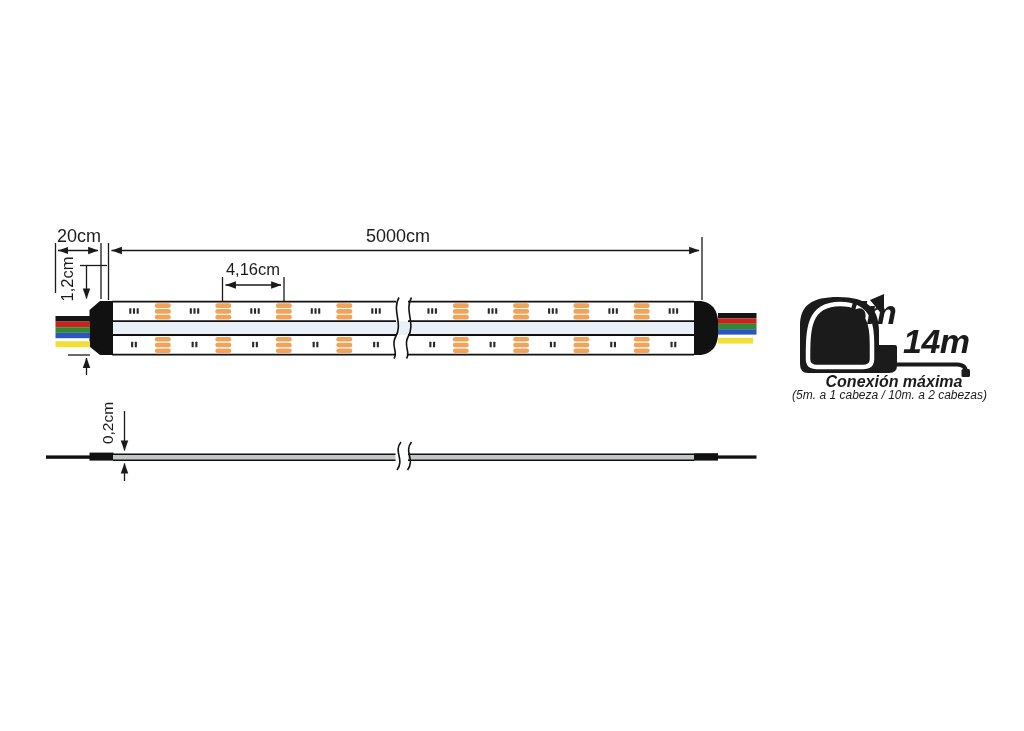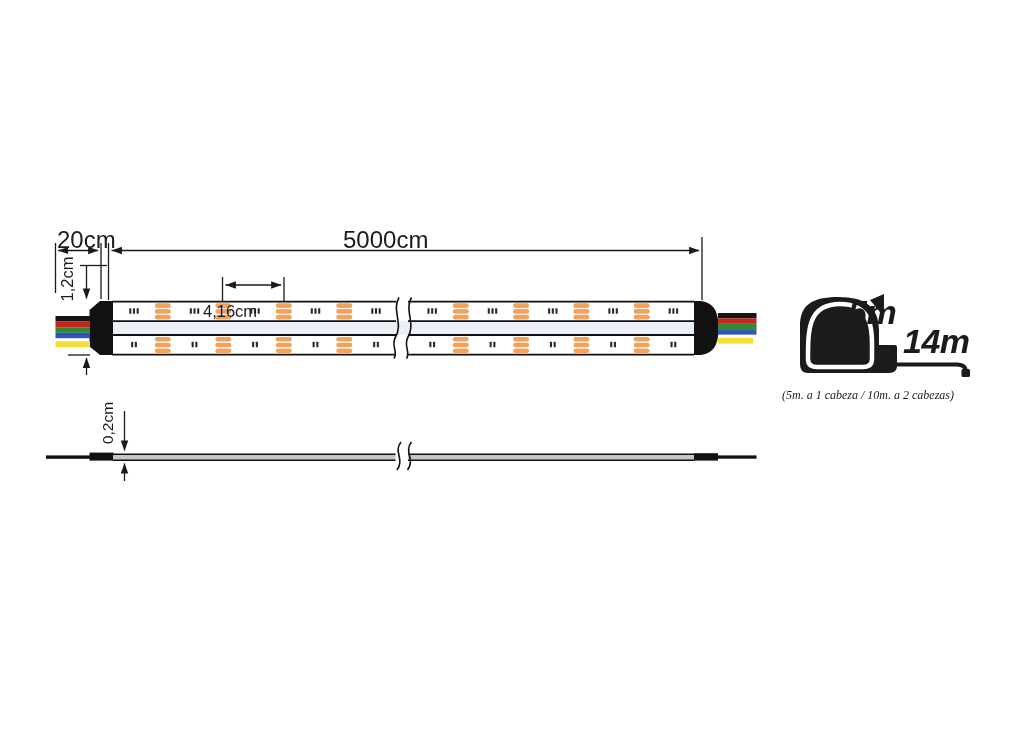--- a/index.html
+++ b/index.html
@@ -1,22 +1,22 @@
 <!DOCTYPE html>
 <html><head>
 <meta charset="utf-8">
 <style>
   html,body{margin:0;padding:0;background:#ffffff;}
   .canvas{position:relative;width:1024px;height:731px;background:#fff;overflow:hidden;
           font-family:"Liberation Sans",sans-serif;color:#1c1c1c;}
   .lbl{position:absolute;white-space:nowrap;color:#1c1c1c;line-height:1.05;}
-  .dimlbl{font-size:24px;}
+  .dimlbl{font-size:18px;}
   .dimlbl-sm{font-size:16.5px;}
   .lbl-rot{transform-origin:0 100%;transform:rotate(-90deg);text-align:center;}
-  .center{text-align:left;}
+  .center{text-align:center;}
   .tape-big{font-size:34px;font-weight:bold;font-style:italic;color:#1b1b1b;letter-spacing:-0.5px;}
   .tape-cap{font-size:16px;font-weight:bold;font-style:italic;color:#1b1b1b;}
   .tape-sub{font-size:12px;font-style:italic;color:#1b1b1b;}
   svg{position:absolute;left:0;top:0;}
 </style>
 </head>
 <body>
 
 <div class="canvas">
 
@@ -221,20 +221,21 @@
                L 895 345 Q 897 345 897 347 L 897 366 Q 897 373 889 373 L 808 373 Q 800 373 800 364 Z" fill="#1b1b1b"></path>
       <path d="M 808 359 C 808 330 808 304 840 304 C 872 304 872 330 872 344 L 872 359
                Q 872 367 863 367 L 817 367 Q 808 367 808 359 Z" fill="#1b1b1b" stroke="#ffffff" stroke-width="4.5"></path>
       <path d="M 895 364.5 L 957 364.5 Q 966 364.5 966 372.5 L 966 376" stroke="#1b1b1b" stroke-width="4" fill="none"></path>
       <rect x="961.5" y="369" width="8.5" height="8" rx="1.5" fill="#1b1b1b"></rect>
     </g>
   </svg>
 
   <div class="lbl dimlbl" style="left:57px;top:227px;">20cm</div>
   <div class="lbl dimlbl center" style="left:343px;top:227px;width:110px;">5000cm</div>
-  <div class="lbl dimlbl-sm center" style="left:203px;top:261px;width:100px;margin-top:42px;">4,16cm</div>
+  <div class="lbl dimlbl-sm center" style="left:203px;top:261px;width:100px;">4,16cm</div>
   <div class="lbl dimlbl-sm lbl-rot" style="left:77px;top:284px;width:46px;height:18px;">1,2cm</div>
   <div class="lbl dimlbl-sm lbl-rot" style="left:117px;top:430px;width:48px;height:17px;font-size:15.5px;">0,2cm</div>
 
   <div class="lbl tape-big" style="left:848px;top:295px;">5m</div>
   <div class="lbl tape-big" style="left:903px;top:324px;">14m</div>
-  <div class="lbl tape-sub center" style="left:782px;top:389px;width:215px;font-family:Liberation Serif, serif;">(5m. a 1 cabeza  /  10m. a 2 cabezas)</div>
+  <div class="lbl tape-cap center" style="left:794px;top:374px;width:200px;">Conexión máxima</div>
+  <div class="lbl tape-sub center" style="left:782px;top:389px;width:215px;">(5m. a 1 cabeza  /  10m. a 2 cabezas)</div>
 </div>
 
 </body></html>

